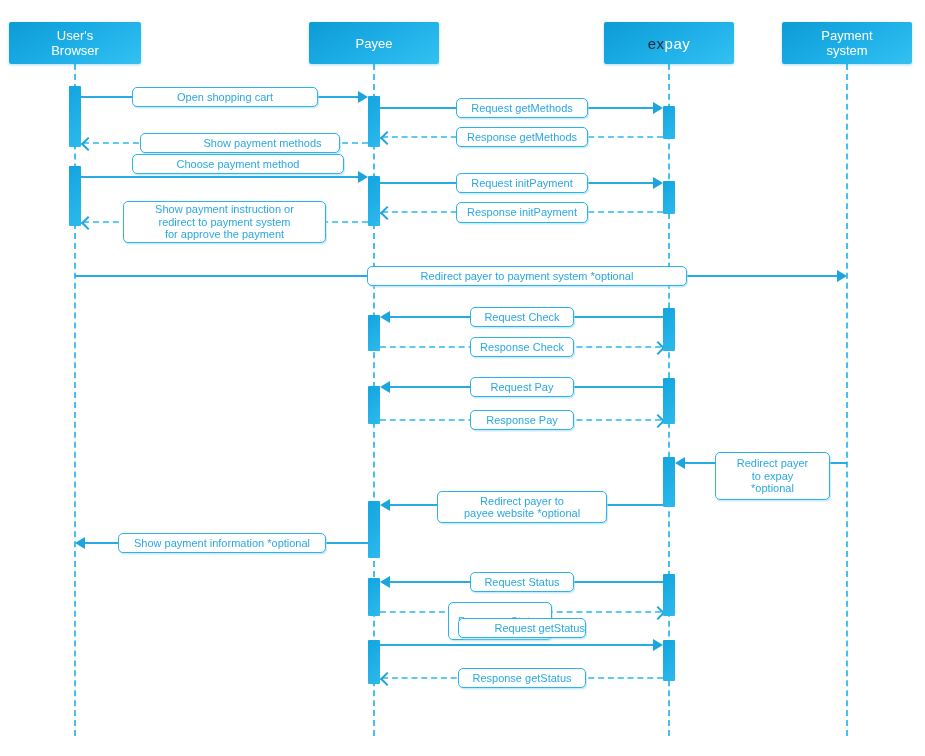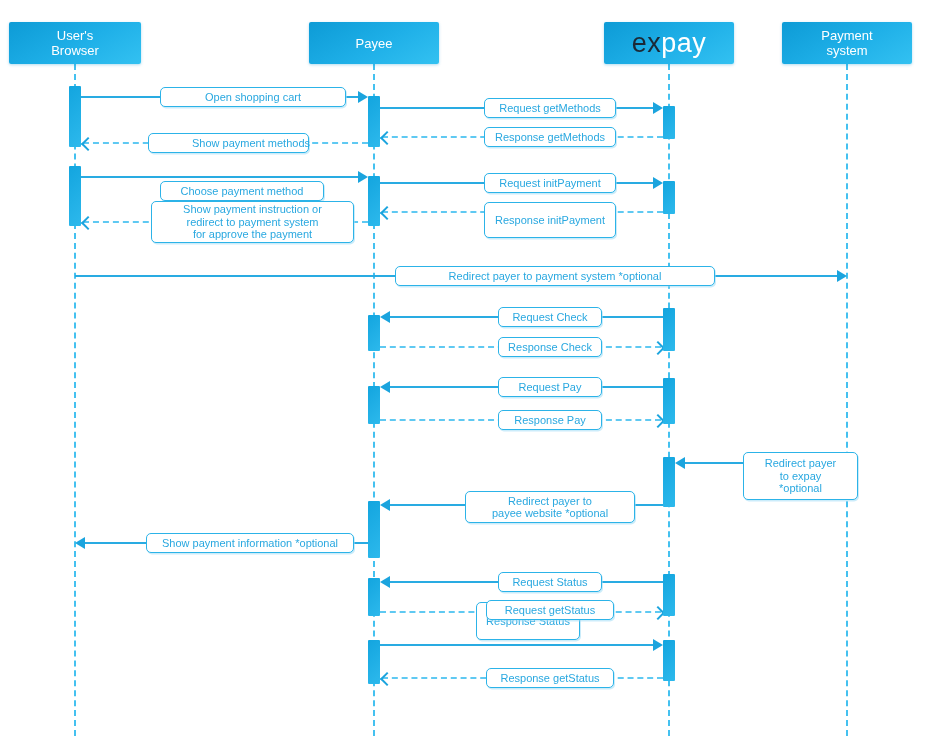--- a/index.html
+++ b/index.html
@@ -15,21 +15,21 @@
     border-left:2px dashed #44c1f0;
   }
   .actor-box{
     position:absolute;height:42px;
     background:linear-gradient(150deg,#0d9bd6 0%,#1fb0e8 55%,#33c1f1 100%);
     border-radius:2px;
     box-shadow:0 1px 3px rgba(0,140,200,0.30);
     display:flex;flex-direction:column;align-items:center;justify-content:center;
     color:#ffffff;font-size:13px;line-height:15px;text-align:center;
   }
-  .actor-box .logo{font-size:27px;line-height:23px;letter-spacing:0.5px;}
+  .actor-box .logo{font-size:15px;line-height:23px;letter-spacing:0.5px;}
   .logo-dark{color:#1b2936;}
   .logo-light{color:#ffffff;}
   .bar{
     position:absolute;width:12px;
     background:linear-gradient(135deg,#13a5df,#2db9ec);
     border-radius:1px;
   }
   .mline{position:absolute;height:2px;background:#29abe2;}
   .mline.dashed{height:0;background:none;border-top:2px dashed #5fc9f2;}
   .arrow-r{position:absolute;width:0;height:0;
@@ -40,21 +40,21 @@
     border-right:10px solid #1ba4de;}
   .chev{position:absolute;width:8px;height:8px;}
   .chev-l{border-left:2px solid #1ba4de;border-bottom:2px solid #1ba4de;transform:rotate(45deg);}
   .chev-r{border-right:2px solid #1ba4de;border-top:2px solid #1ba4de;transform:rotate(45deg);}
   .mlabel{
     position:absolute;box-sizing:border-box;
     background:#ffffff;border:1.5px solid #2cb3e8;border-radius:5px;
     box-shadow:1px 1.5px 0 rgba(160,220,245,0.55);
     color:#29a8e0;font-size:11px;line-height:12.5px;
     display:flex;flex-direction:column;align-items:center;justify-content:center;
-    text-align:center;white-space:nowrap;margin-left:28px;
+    text-align:center;white-space:nowrap;
   }
 </style>
 </head>
 <body>
 
 <div id="canvas">
     <div class="lifeline" style="left: 74px; top: 64px; height: 672px;"></div>
     <div class="lifeline" style="left: 373px; top: 64px; height: 672px;"></div>
     <div class="lifeline" style="left: 668px; top: 64px; height: 672px;"></div>
     <div class="lifeline" style="left: 846px; top: 64px; height: 672px;"></div>
@@ -116,30 +116,30 @@
     <div class="bar" style="left: 663px; top: 640px; height: 41px;"></div>
     <div class="mlabel" style="left: 132px; top: 87px; width: 186px; height: 20px;">
       <div>Open shopping cart</div>
     </div>
     <div class="mlabel" style="left: 456px; top: 98px; width: 132px; height: 20px;">
       <div>Request getMethods</div>
     </div>
     <div class="mlabel" style="left: 456px; top: 127px; width: 132px; height: 20px;">
       <div>Response getMethods</div>
     </div>
-    <div class="mlabel" style="left: 120px; top: 133px; width: 161px; height: 20px; padding-left: 45px;">
+    <div class="mlabel" style="left: 140px; top: 133px; width: 200px; height: 20px; padding-left: 45px;">
       <div>Show payment methods</div>
     </div>
-    <div class="mlabel" style="left: 132px; top: 181px; width: 164px; height: 20px;">
+    <div class="mlabel" style="left: 132px; top: 154px; width: 212px; height: 20px;">
       <div>Choose payment method</div>
     </div>
     <div class="mlabel" style="left: 456px; top: 173px; width: 132px; height: 20px; align-items: center;">
       <div>Request initPayment</div>
     </div>
-    <div class="mlabel" style="left: 456px; top: 202px; width: 132px; height: 36px;">
+    <div class="mlabel" style="left: 456px; top: 202px; width: 132px; height: 21px;">
       <div>Response initPayment</div>
     </div>
     <div class="mlabel" style="left: 123px; top: 201px; width: 203px; height: 42px;">
       <div>Show payment instruction or</div>
       <div>redirect to payment system</div>
       <div>for approve the payment</div>
     </div>
     <div class="mlabel" style="left: 367px; top: 266px; width: 320px; height: 20px;">
       <div>Redirect payer to payment system *optional</div>
     </div>
@@ -166,21 +166,21 @@
     </div>
     <div class="mlabel" style="left: 118px; top: 533px; width: 208px; height: 20px;">
       <div>Show payment information *optional</div>
     </div>
     <div class="mlabel" style="left: 470px; top: 572px; width: 104px; height: 20px;">
       <div>Request Status</div>
     </div>
     <div class="mlabel" style="left: 448px; top: 602px; width: 104px; height: 38px;">
       <div>Response Status</div>
     </div>
-    <div class="mlabel" style="left: 458px; top: 600px; width: 128px; height: 20px;">
+    <div class="mlabel" style="left: 458px; top: 618px; width: 128px; height: 20px; align-items: flex-end;">
       <div>Request getStatus</div>
     </div>
     <div class="mlabel" style="left: 458px; top: 668px; width: 128px; height: 20px;">
       <div>Response getStatus</div>
     </div>
     <div class="actor-box" style="left: 9px; top: 22px; width: 132px;">
       <div>User's</div>
       <div>Browser</div>
     </div>
     <div class="actor-box" style="left: 309px; top: 22px; width: 130px;">

